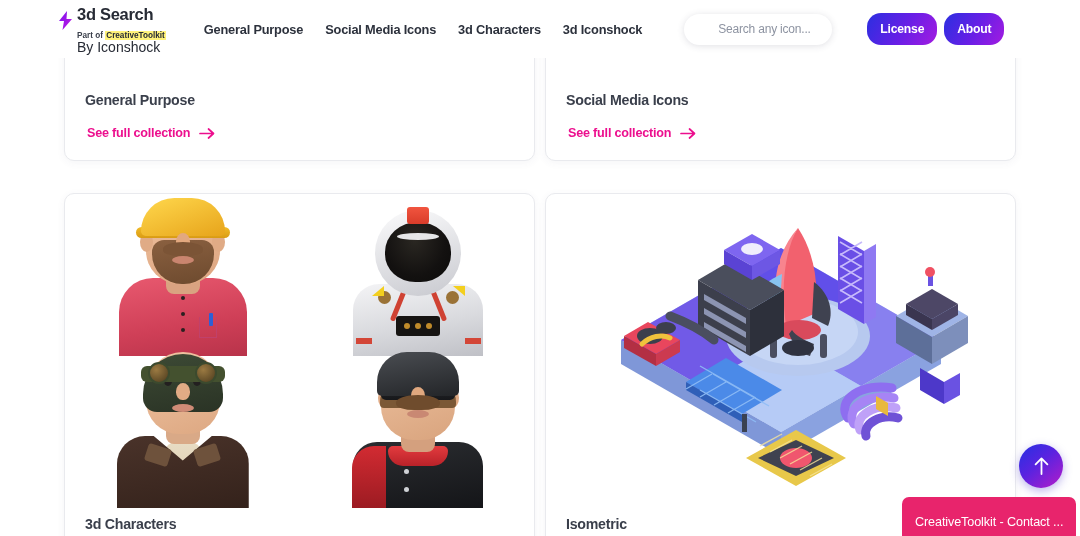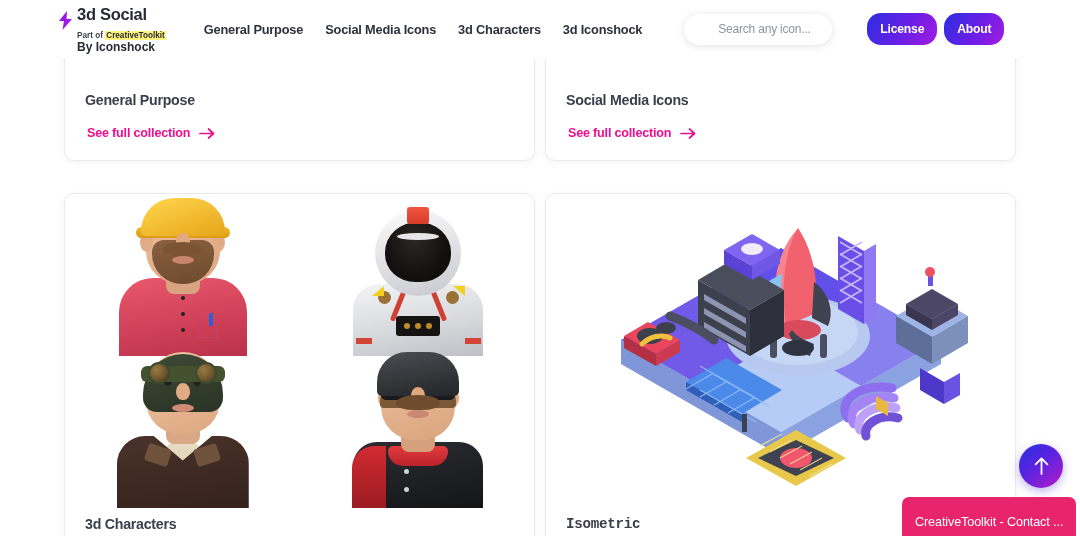--- a/index.html
+++ b/index.html
@@ -31,21 +31,21 @@
     letter-spacing: -0.3px; line-height: 17px;
   }
   .logo-sub1 {
     font-size: 8.2px; font-weight: bold; color: #3a3f4b;
     margin-top: 8px; line-height: 10px;
   }
   .logo-sub1 .hl {
     background: #fff27a; color: #272b35; padding: 0 1px;
   }
   .logo-sub2 {
-    font-size: 12px; font-weight: bold; color: #272b35;
+    font-size: 14px; font-weight: normal; color: #272b35;
     margin-top: 1px; line-height: 10px;
   }
 
   .nav { display: flex; align-items: center; gap: 22px; margin-left: 38px; }
   .nav-item {
     font-size: 12.8px; font-weight: bold; color: #2c313c;
     letter-spacing: -0.2px; cursor: pointer; white-space: nowrap;
   }
 
   .search-wrap {
@@ -432,39 +432,39 @@
           <polygon points="250,232 288,250 250,268 212,250" fill="#3f4250"></polygon>
           <ellipse cx="250" cy="250" rx="16" ry="10" fill="#f0566e"></ellipse>
           <g stroke="#f6e49a" stroke-width="1.4" opacity="0.8">
             <path d="M214,238 L236,226 M224,244 L246,232 M234,250 L256,238 M244,256 L266,244 M254,262 L276,250 M264,268 L286,256"></path>
           </g>
         </g>
 
         <polygon points="330,188 342,195 342,208 330,201" fill="#e8b93e"></polygon>
       </svg>
     </div>
-    <div class="card-title" style="bottom:20px;font-family:Liberation Mono, monospace;">Isometric</div>
+    <div class="card-title" style="bottom:20px;">Isometric</div>
   </div>
 
 </div>
 
 <div class="header">
 
   <div class="logo-block">
     <svg class="bolt-icon" width="15" height="19" viewBox="0 0 15 19">
       <defs>
         <linearGradient id="boltg" x1="0" y1="0" x2="1" y2="1">
           <stop offset="0%" stop-color="#7a12f0"></stop>
           <stop offset="100%" stop-color="#c41ae0"></stop>
         </linearGradient>
       </defs>
       <path d="M9 0 L1 10 H6 L4.5 19 L14 8 H8.5 Z" fill="url(#boltg)"></path>
     </svg>
     <div class="logo-text">
-      <div class="logo-title">3d Social</div>
+      <div class="logo-title">3d Search</div>
       <div class="logo-sub1">
         <span>Part of </span><span class="hl">CreativeToolkit</span>
       </div>
       <div class="logo-sub2">By Iconshock</div>
     </div>
   </div>
 
   <nav class="nav">
     <div class="nav-item">General Purpose</div>
     <div class="nav-item">Social Media Icons</div>

